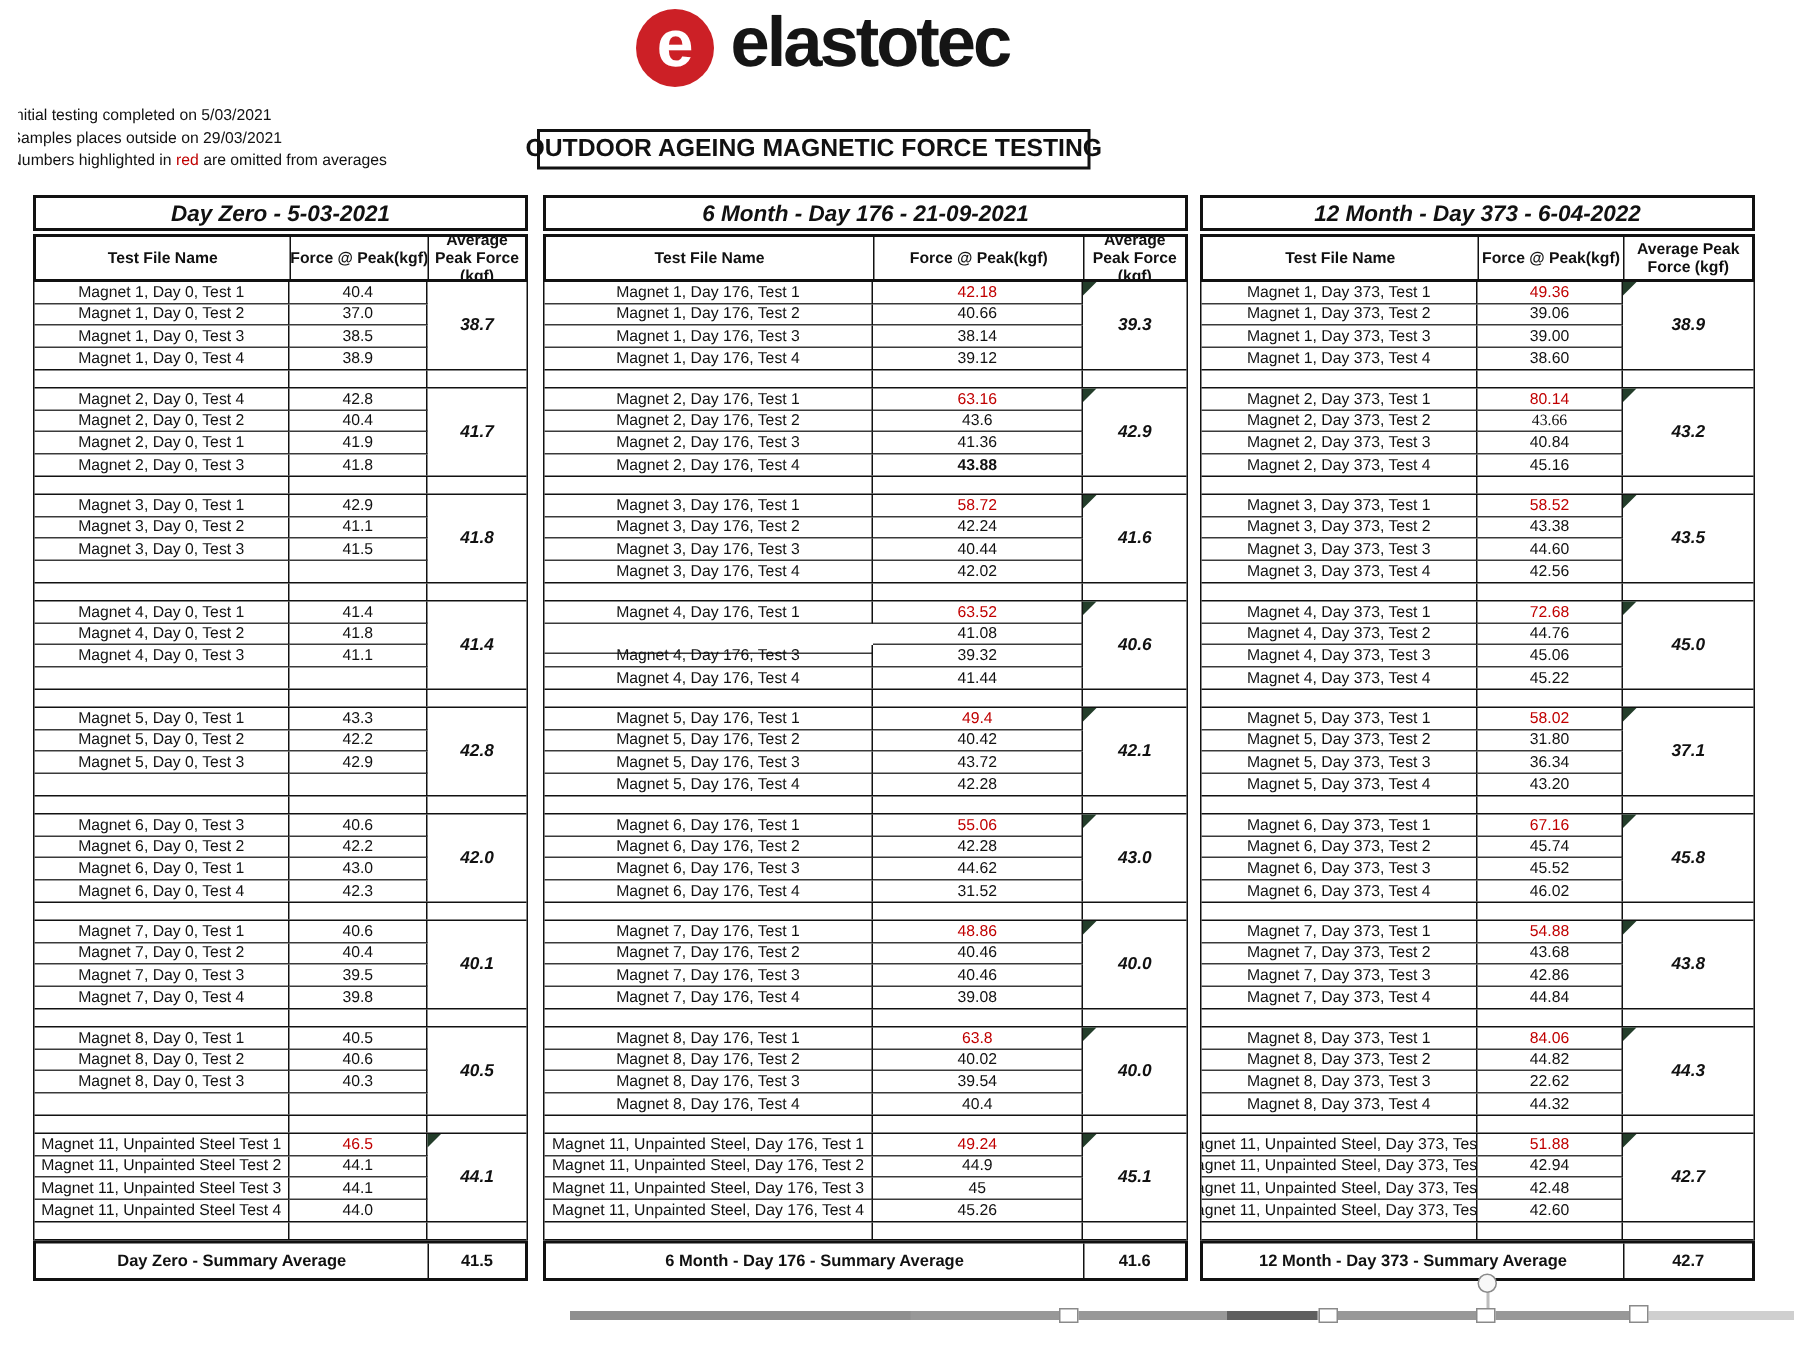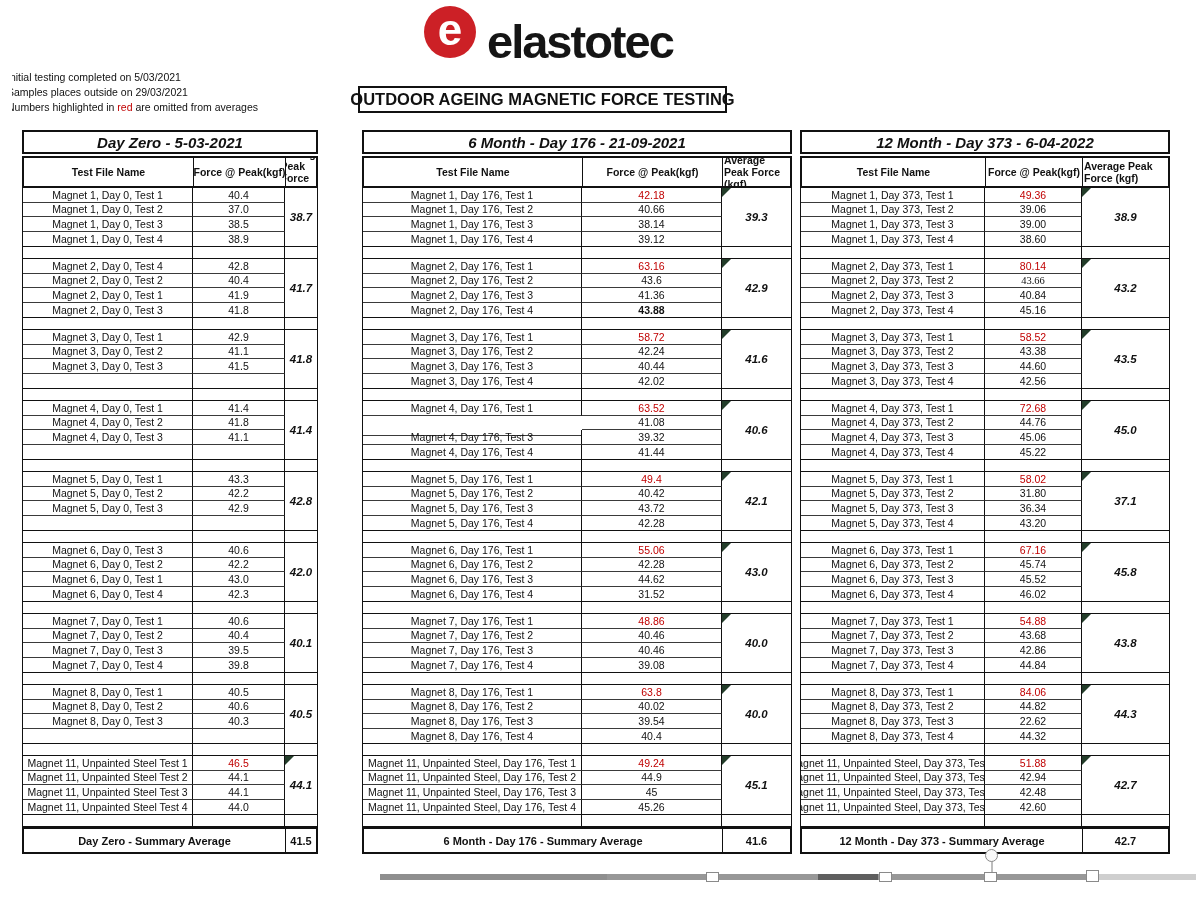--- a/index.html
+++ b/index.html
@@ -3,45 +3,45 @@
 <meta charset="utf-8">
 <style>
   html,body{margin:0;padding:0;background:#fff;}
   .page{position:relative;width:1200px;height:898px;background:#fff;overflow:hidden;
         font-family:"Liberation Sans",sans-serif;color:#111;}
 
   
   .logo-mark{position:absolute;left:424px;top:6px;width:52px;height:52px;border-radius:50%;
              background:#cc2026;display:flex;align-items:center;justify-content:center;}
   .logo-mark span{color:#fff;font-size:44px;font-weight:bold;line-height:44px;margin-top:-4px;}
-  .logo-text{position:absolute;left:487px;top:14px;font-size:47px;font-weight:bold;
+  .logo-text{position:absolute;left:487px;top:0px;font-size:47px;font-weight:bold;
              letter-spacing:-2px;color:#151515;}
   .logo-tagline{position:absolute;left:468px;top:58px;width:200px;text-align:center;
                 font-size:13px;font-weight:bold;letter-spacing:2.2px;color:#cc2026;}
   .doc-title{position:absolute;left:358px;top:86px;width:369px;height:27px;border:2.5px solid #111;
              box-sizing:border-box;display:flex;align-items:center;justify-content:center;
              font-size:16.5px;font-weight:bold;white-space:nowrap;}
   .notes{position:absolute;left:12px;top:70px;width:345px;height:46px;overflow:hidden;
          font-size:10.5px;line-height:14.8px;}
   .notes .inner{margin-left:-5px;white-space:nowrap;}
   .notes .red{color:#c00000;}
 
   
   .group{position:absolute;top:130px;}
-  .g0{left:22px;width:296px;}
+  .g0{left:22px;width:330px;}
   .g1{left:362px;width:430px;}
   .g2{left:800px;width:370px;}
 
   .g-title{box-sizing:border-box;height:24px;border:2px solid #111;display:flex;align-items:center;
            justify-content:center;font-size:15px;font-weight:bold;font-style:italic;margin-bottom:2px;}
   .g-header{box-sizing:border-box;height:32px;border:2px solid #111;display:grid;}
   .g0 .g-header{grid-template-columns:170px 92px auto;}
   .g1 .g-header{grid-template-columns:219px 140px auto;}
   .g2 .g-header{grid-template-columns:184px 97px auto;}
-  .g-header .hcell{display:flex;align-items:center;justify-content:center;
+  .g-header .hcell{display:flex;align-items:center;justify-content:center;text-align:center;
                    font-weight:bold;font-size:10.5px;line-height:12px;border-right:1.5px solid #111;
                    overflow:hidden;white-space:nowrap;}
   .g-header .hcell.wrap{white-space:normal;padding:0 1px;}
   .g-header .hcell:last-child{border-right:none;}
 
   .g-body{box-sizing:border-box;border-left:1.5px solid #111;border-right:1.5px solid #111;}
   .block{display:grid;grid-template-rows:repeat(4,14.5px);border-bottom:1.5px solid #111;
          box-sizing:border-box;}
   .g0 .block,.g0 .spacer{grid-template-columns:170px 92px auto;}
   .g1 .block,.g1 .spacer{grid-template-columns:219px 140px auto;}

